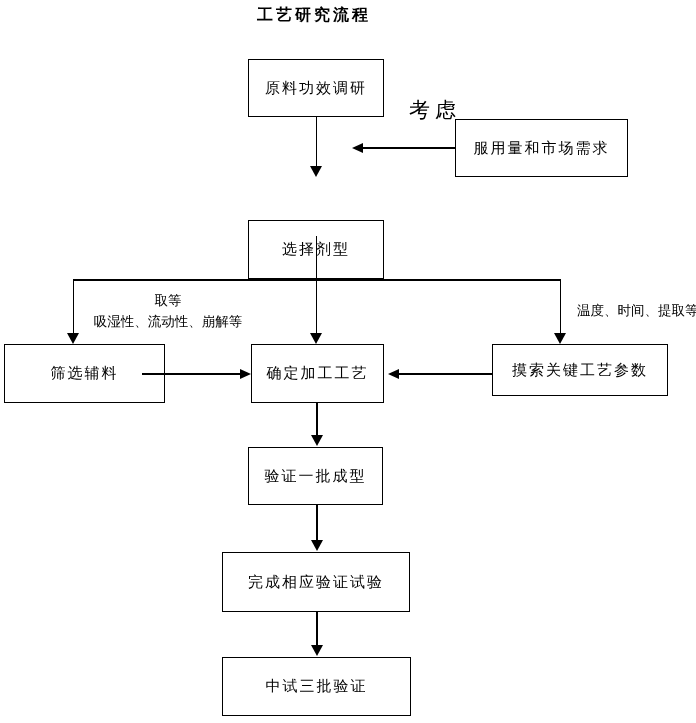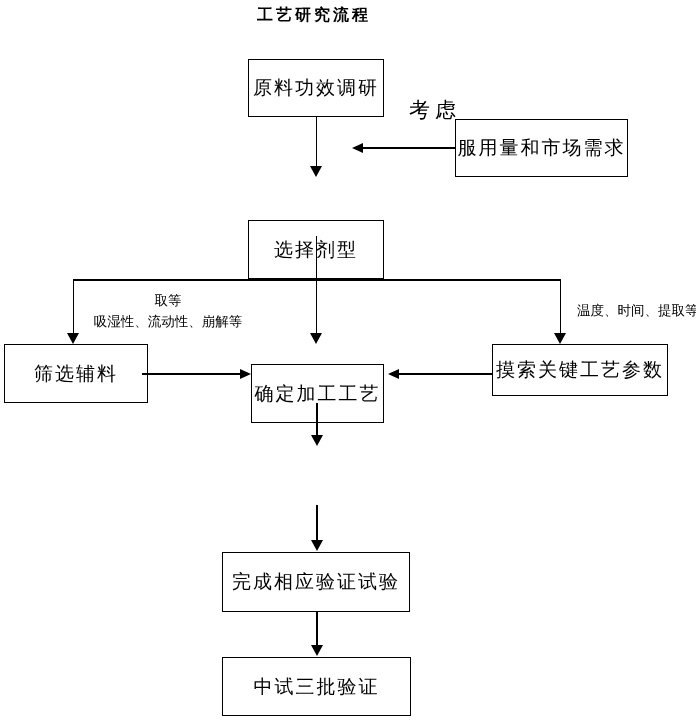--- a/index.html
+++ b/index.html
@@ -26,21 +26,21 @@
     white-space: nowrap;
   }
   .node {
     position: absolute;
     box-sizing: border-box;
     background: #ffffff;
     border: 1.5px solid #000000;
     display: flex;
     align-items: center;
     justify-content: center;
-    font-size: 19px;
+    font-size: 15px;
     letter-spacing: 2px;
     text-align: center;
     white-space: nowrap;
   }
   .hline, .vline {
     position: absolute;
     background: #000000;
   }
   .hline { height: 1.5px; }
   .vline { width: 1.5px; }
@@ -67,22 +67,22 @@
   }
   .edge-label {
     position: absolute;
     font-size: 13.5px;
     white-space: nowrap;
   }
   
   #n-research   { left: 248px; top: 59px;  width: 136px; height: 58px; }
   #n-dosage     { left: 455px; top: 119px; width: 173px; height: 58px; }
   #n-form       { left: 248px; top: 177px; width: 136px; height: 59px; margin-top: 43px; }
-  #n-excipients { left: 4px;   top: 344px; width: 144px; height: 59px; }
-  #n-process    { left: 251px; top: 344px; width: 133px; height: 59px; margin-top: 20px; }
+  #n-excipients { left: 4px;   top: 344px; width: 161px; height: 59px; }
+  #n-process    { left: 251px; top: 344px; width: 133px; height: 59px; }
   #n-parameters { left: 492px; top: 344px; width: 176px; height: 52px; }
   #n-batch      { left: 248px; top: 447px; width: 135px; height: 58px; }
   #n-verify     { left: 222px; top: 552px; width: 188px; height: 60px; }
   #n-pilot      { left: 222px; top: 657px; width: 189px; height: 59px; }
   
   #l-research-form      { left: 315.5px; top: 117px; height: 50px; }
   #a-research-form      { left: 310px;   top: 166px; }
   #l-dosage-in          { left: 362px;   top: 147px; width: 93px; }
   #a-dosage-in          { left: 352px;   top: 143px; }
   #l-form-branch        { left: 315.5px; top: 236px; height: 44px; }
@@ -120,20 +120,21 @@
 <div id="canvas">
 
   <div class="chart-title">工艺研究流程</div>
 
   <div class="node" id="n-research">原料功效调研</div>
   <div class="node" id="n-dosage">服用量和市场需求</div>
   <div class="node" id="n-form">选择剂型</div>
   <div class="node" id="n-excipients">筛选辅料</div>
   <div class="node" id="n-process">确定加工工艺</div>
   <div class="node" id="n-parameters">摸索关键工艺参数</div>
+  <div class="node" id="n-batch">验证一批成型</div>
   <div class="node" id="n-verify">完成相应验证试验</div>
   <div class="node" id="n-pilot">中试三批验证</div>
 
   <div class="vline" id="l-research-form"></div>
   <div class="arrow-down" id="a-research-form"></div>
 
   <div class="hline" id="l-dosage-in"></div>
   <div class="arrow-left" id="a-dosage-in"></div>
 
   <div class="vline" id="l-form-branch"></div>

